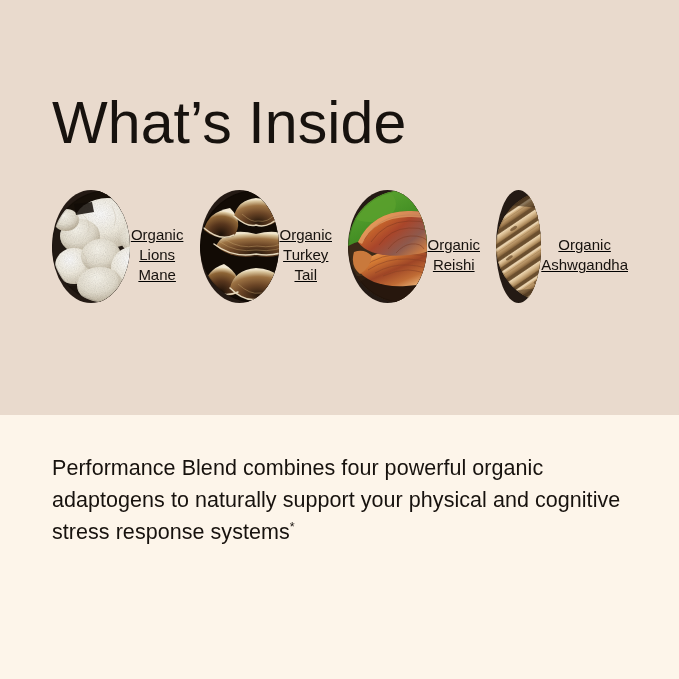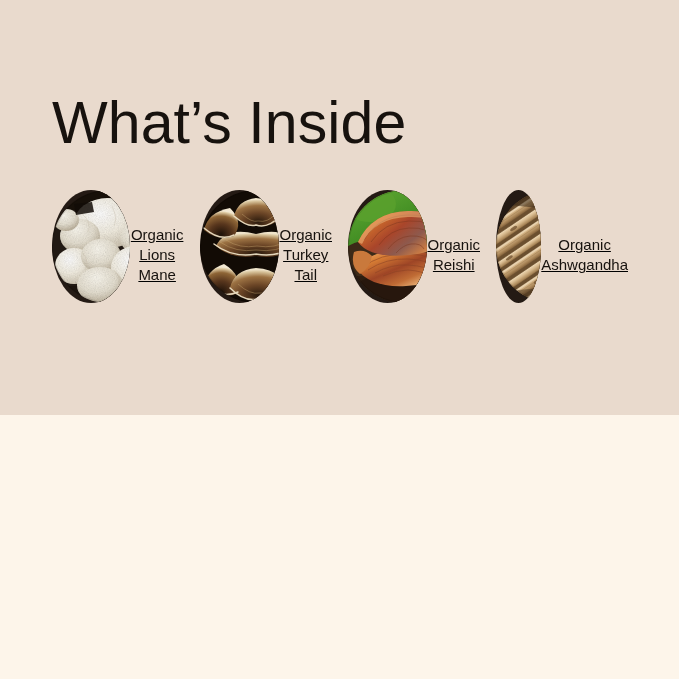--- a/index.html
+++ b/index.html
@@ -380,15 +380,16 @@
             <circle cx="56.5" cy="56.5" r="56" fill="none" stroke="#000000" stroke-opacity="0.12" stroke-width="1"></circle>
           </g>
         </svg>
       </div>
       <div class="ing-label">Organic
 Ashwgandha</div>
     </div>
 
   </div>
 
+  <div class="body-copy"><span>Performance Blend combines four powerful organic adaptogens to naturally support your physical and cognitive stress response systems</span><sup>*</sup></div>
 
 
 </div>
 
 </body></html>

